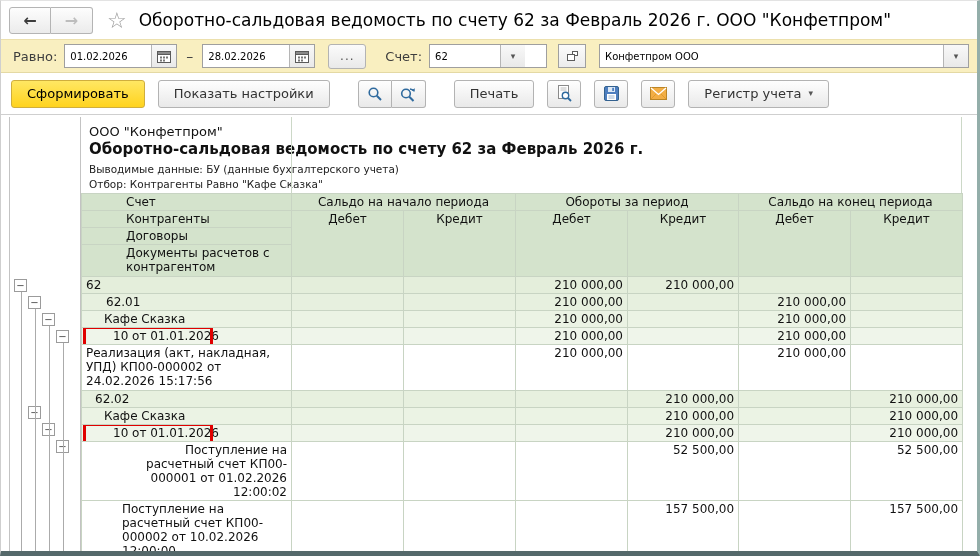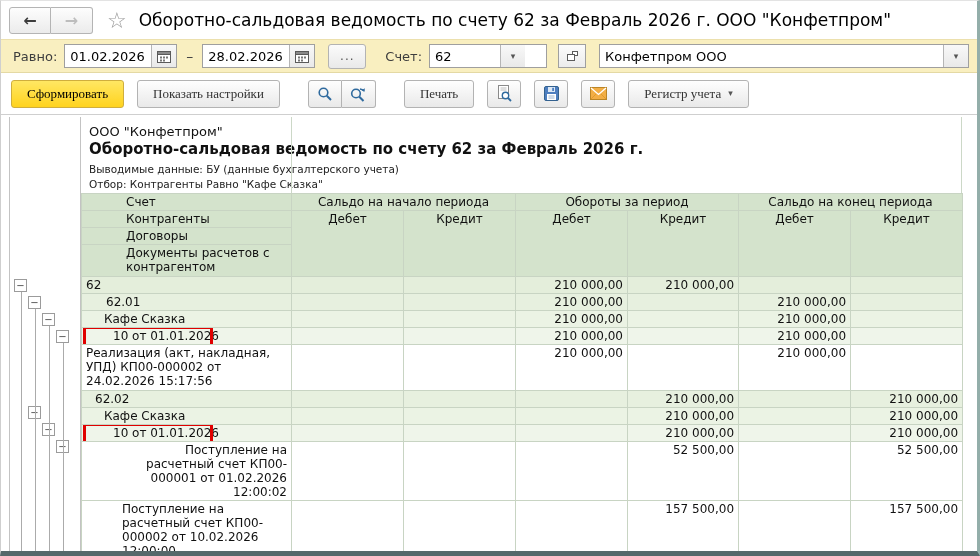--- a/index.html
+++ b/index.html
@@ -22,21 +22,21 @@
   .navbtn.fwd  { border-radius:0 3px 3px 0; border-left:none; color:#bdbdbd; }
   .star { font-size:22px; color:#9a9a9a; margin:0 12px 0 14px; cursor:pointer; }
   .wtitle { font-size:17px; color:#000; white-space:nowrap; }
   
   .filterbar {
     height:34px; background:#f9efc0; border-top:1px solid #ece0ad; border-bottom:1px solid #e4d9a4;
     display:flex; align-items:center; padding:0 8px 0 12px; gap:7px;
   }
   .flabel { font-size:13px; color:#3d3d3d; white-space:nowrap; }
   .field { display:flex; height:24px; background:#fff; border:1px solid #9f9f9f; align-items:stretch; }
-  .field input { border:none; outline:none; font-family:inherit; font-size:13px; padding:0 5px; background:transparent; }
+  .field input { border:none; outline:none; font-family:inherit; font-size:10px; padding:0 5px; background:transparent; }
   .dinput { width:86px; }
   .fbtn {
     width:25px; display:flex; align-items:center; justify-content:center;
     background:linear-gradient(#f8f8f8,#e9e9e9); border-left:1px solid #b5b5b5; cursor:pointer;
   }
   .dash { font-size:14px; color:#444; margin:0 2px; }
   .dotsbtn {
     width:38px; height:25px; margin:0 12px 0 6px; border:1px solid #b3b3b3; border-radius:3px;
     background:linear-gradient(#fbfbfb,#e9e9e9); font-size:12px; color:#555; cursor:pointer;
     display:flex; align-items:center; justify-content:center; letter-spacing:1px;
@@ -47,21 +47,21 @@
     width:28px; height:24px; margin-left:4px; border:1px solid #9f9f9f;
     background:linear-gradient(#fbfbfb,#ececec); display:flex; align-items:center; justify-content:center; cursor:pointer;
   }
   .winicon { position:relative; width:11px; height:10px; }
   .winicon .b1 { position:absolute; left:0; bottom:0; width:8px; height:7px; border:1px solid #5c5c5c; background:#fff; }
   .winicon .b2 { position:absolute; right:0; top:0; width:6px; height:5px; border:1px solid #5c5c5c; background:#fff; }
   .orgfield { flex:1; margin-left:6px; }
   .orgfield input { flex:1; }
   .caret { font-size:9px; color:#555; line-height:1; }
   
-  .toolbar { height:42px; display:flex; align-items:center; padding-left:10px; gap:0; background:#fff; border-bottom:1px solid #cfcfcf;font-family:Liberation Serif, serif; }
+  .toolbar { height:42px; display:flex; align-items:center; padding-left:10px; gap:0; background:#fff; border-bottom:1px solid #cfcfcf; }
   .btn {
     height:28px; padding:0 15px; border:1px solid #b3b3b3; border-radius:3px;
     background:linear-gradient(#fefefe,#e9e9e9); font-size:13px; color:#333; cursor:pointer;
     display:flex; align-items:center; justify-content:center; white-space:nowrap; font-family:inherit;
   }
   .btn-primary { background:linear-gradient(#ffe763,#ffd31e); border-color:#cfae3d; color:#000; }
   .iconbtn { width:34px; padding:0; }
   .pair { display:flex; }
   .pair .iconbtn:first-child { border-radius:3px 0 0 3px; }
   .pair .iconbtn:last-child  { border-radius:0 3px 3px 0; border-left:none; }

